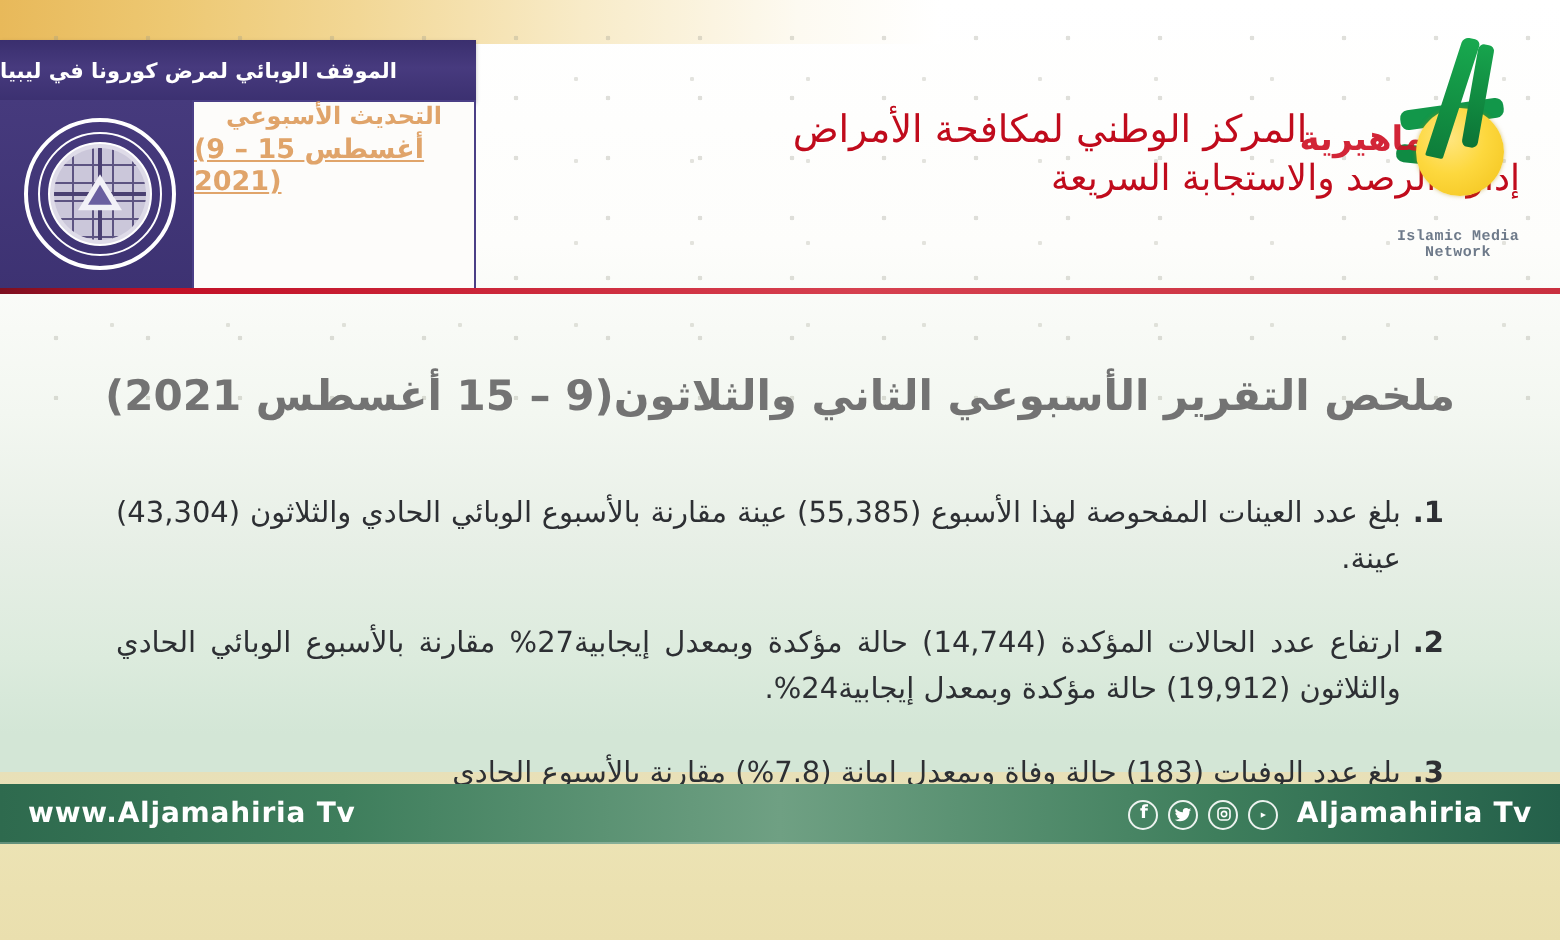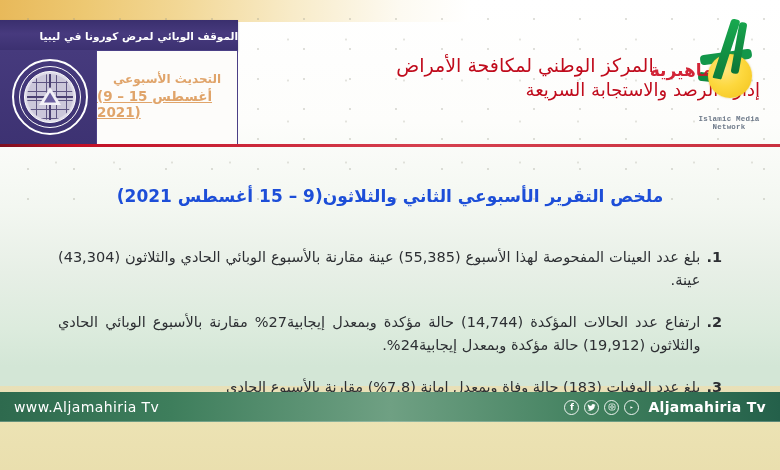--- a/index.html
+++ b/index.html
@@ -63,21 +63,21 @@
   }
 
   
   .banner-bar {
     position: absolute;
     left: 0; top: 20px;
     width: 238px; height: 31px;
     background: linear-gradient(to bottom, #3a2f6e 0%, #473a7e 45%, #3b3070 100%);
     display: flex;
     align-items: center;
-    justify-content: flex-start;
+    justify-content: flex-end;
     box-shadow: 0 1px 2px rgba(0,0,0,.25);
   }
   .banner-bar span {
     color: #ffffff;
     font-size: 10.5px;
     font-weight: bold;
     letter-spacing: .2px;
     white-space: nowrap;
   }
 
@@ -146,21 +146,20 @@
   .update-card {
     position: absolute;
     left: 96px; top: 50px;
     width: 142px; height: 95px;
     background: #fdfcfa;
     border: 1.5px solid #4b3f86;
     box-sizing: border-box;
     display: flex;
     flex-direction: column;
     align-items: center;
-    justify-content: center;
     gap: 2px;
     padding-bottom: 4px;
   }
   .update-card .l1 {
     color: #e0a46a;
     font-size: 12px;
     font-weight: bold;
   }
   .update-card .l2 {
     color: #e3a96f;
@@ -264,22 +263,22 @@
     height: 3px;
     background: linear-gradient(to right, #7d1020 0%, #c21026 10%, #d6404f 55%, #c9303f 100%);
   }
 
   
   .report-title {
     position: absolute;
     left: 0; right: 0;
     top: 186px;
     text-align: center;
-    color: #1d4ed8;
-    font-size: 17px;
+    color: #737373;
+    font-size: 21px;
     font-weight: bold;
     letter-spacing: .1px;
   }
 
   .points {
     position: absolute;
     left: 58px;
     right: 58px;
     top: 246px;
   }
@@ -313,21 +312,21 @@
     align-items: center;
     justify-content: space-between;
     padding: 0 14px;
     box-sizing: border-box;
     direction: ltr;
     box-shadow: 0 -1px 0 rgba(255,255,255,.25) inset;
   }
   .green-bar .site {
     color: #ffffff;
     font-size: 14px;
-    font-weight: normal;
+    font-weight: bold;
     letter-spacing: .4px;
   }
   .green-bar .handle-wrap {
     display: flex;
     align-items: center;
     gap: 5px;
   }
   .green-bar .handle {
     color: #ffffff;
     font-size: 14px;

